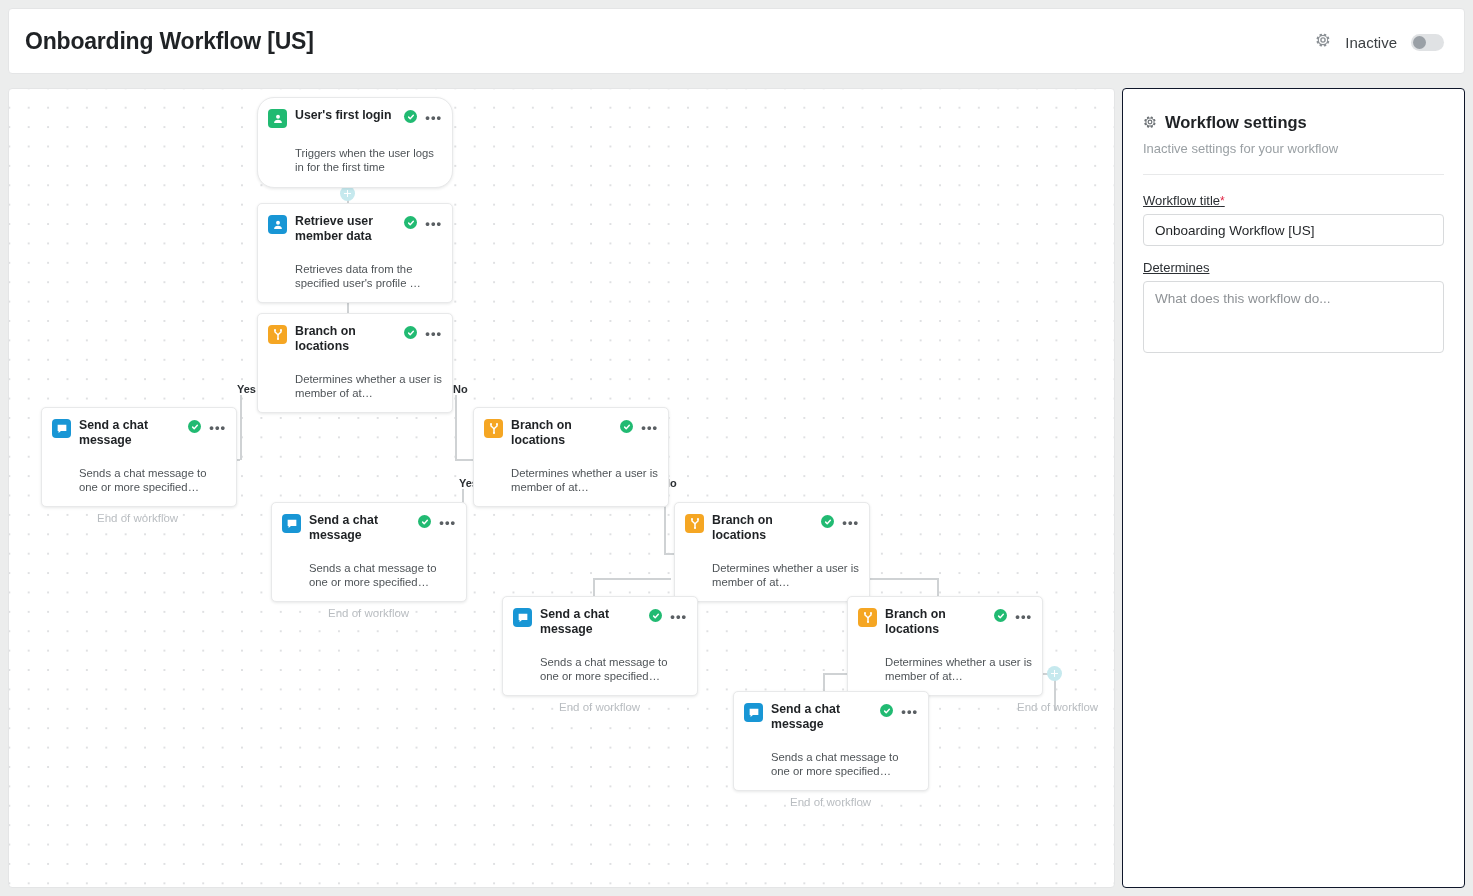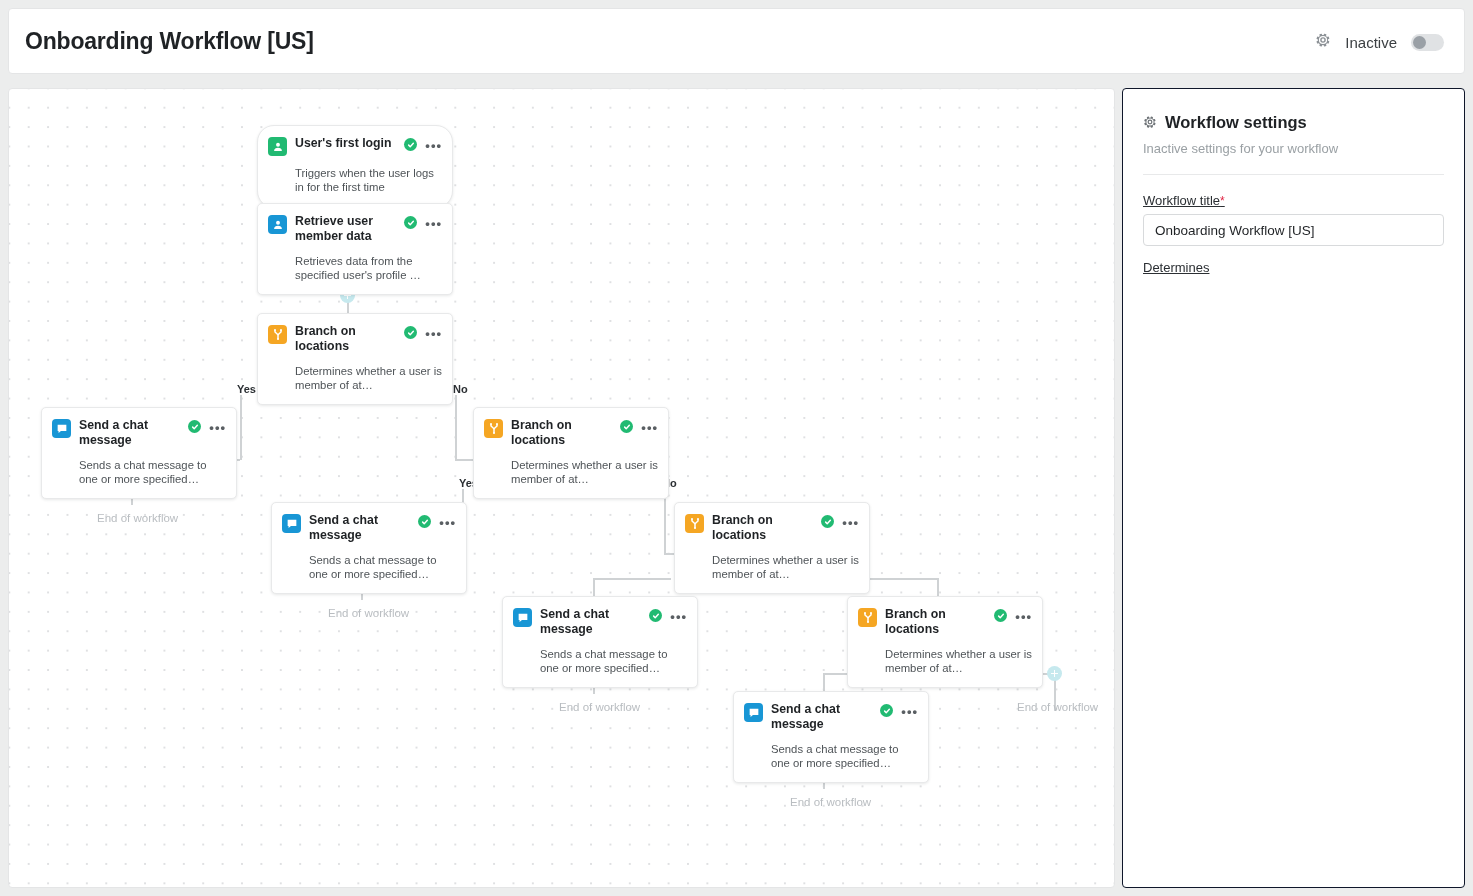--- a/index.html
+++ b/index.html
@@ -158,21 +158,21 @@
     letter-spacing: 1px;
     line-height: 1;
     margin-top: 3px;
     cursor: pointer;
     font-weight: bold;
   }
   .node-desc {
     font-size: 11.3px;
     color: #4e5357;
     line-height: 1.28;
-    margin-top: 10px;
+    margin-top: 18px;
     padding-left: 27px;
   }
 
   
   .panel {
     position: absolute;
     left: 1122px; top: 88px;
     width: 343px; height: 800px;
     background: #ffffff;
     border: 1px solid #0f172a;
@@ -332,21 +332,21 @@
     <div class="branch-label" style="left:865px; top:577px;">Yes</div>
     <div class="branch-label" style="left:981px; top:577px;">No</div>
 
     <div class="end-label" style="left:88px;  top:423px;">End of workflow</div>
     <div class="end-label" style="left:319px; top:518px;">End of workflow</div>
     <div class="end-label" style="left:550px; top:612px;">End of workflow</div>
     <div class="end-label" style="left:1008px; top:612px;">End of workflow</div>
     <div class="end-label" style="left:781px; top:707px;">End of workflow</div>
 
     <div id="nodes-container">
-        <div class="node" style="left: 248px; top: 36px; border-radius: 17px;">
+        <div class="node" style="left: 248px; top: 8px; border-radius: 17px;">
           <div class="node-head">
             <div class="node-icon" style="background: rgb(33, 186, 114);">
               <svg width="12" height="12" viewBox="0 0 16 16" fill="#ffffff">
                 <circle cx="8" cy="5" r="2.6"></circle>
                 <path d="M2.8 13.2c0-2.6 2.3-4.1 5.2-4.1s5.2 1.5 5.2 4.1z"></path>
               </svg>
             </div>
             <div class="node-title-wrap">
               <div class="node-title">User's first login</div>
             </div>
@@ -566,13 +566,14 @@
   <div class="panel-divider"></div>
 
   <div class="field-label">
     <span>Workflow title</span><span class="req">*</span>
   </div>
   <input class="text-input" type="text" value="Onboarding Workflow [US]" style="">
 
   <div class="field-gap"></div>
 
   <div class="field-label">Determines</div>
+  <textarea class="text-area" placeholder="What does this workflow do..." style=""></textarea>
 </div>
 
 </body></html>

